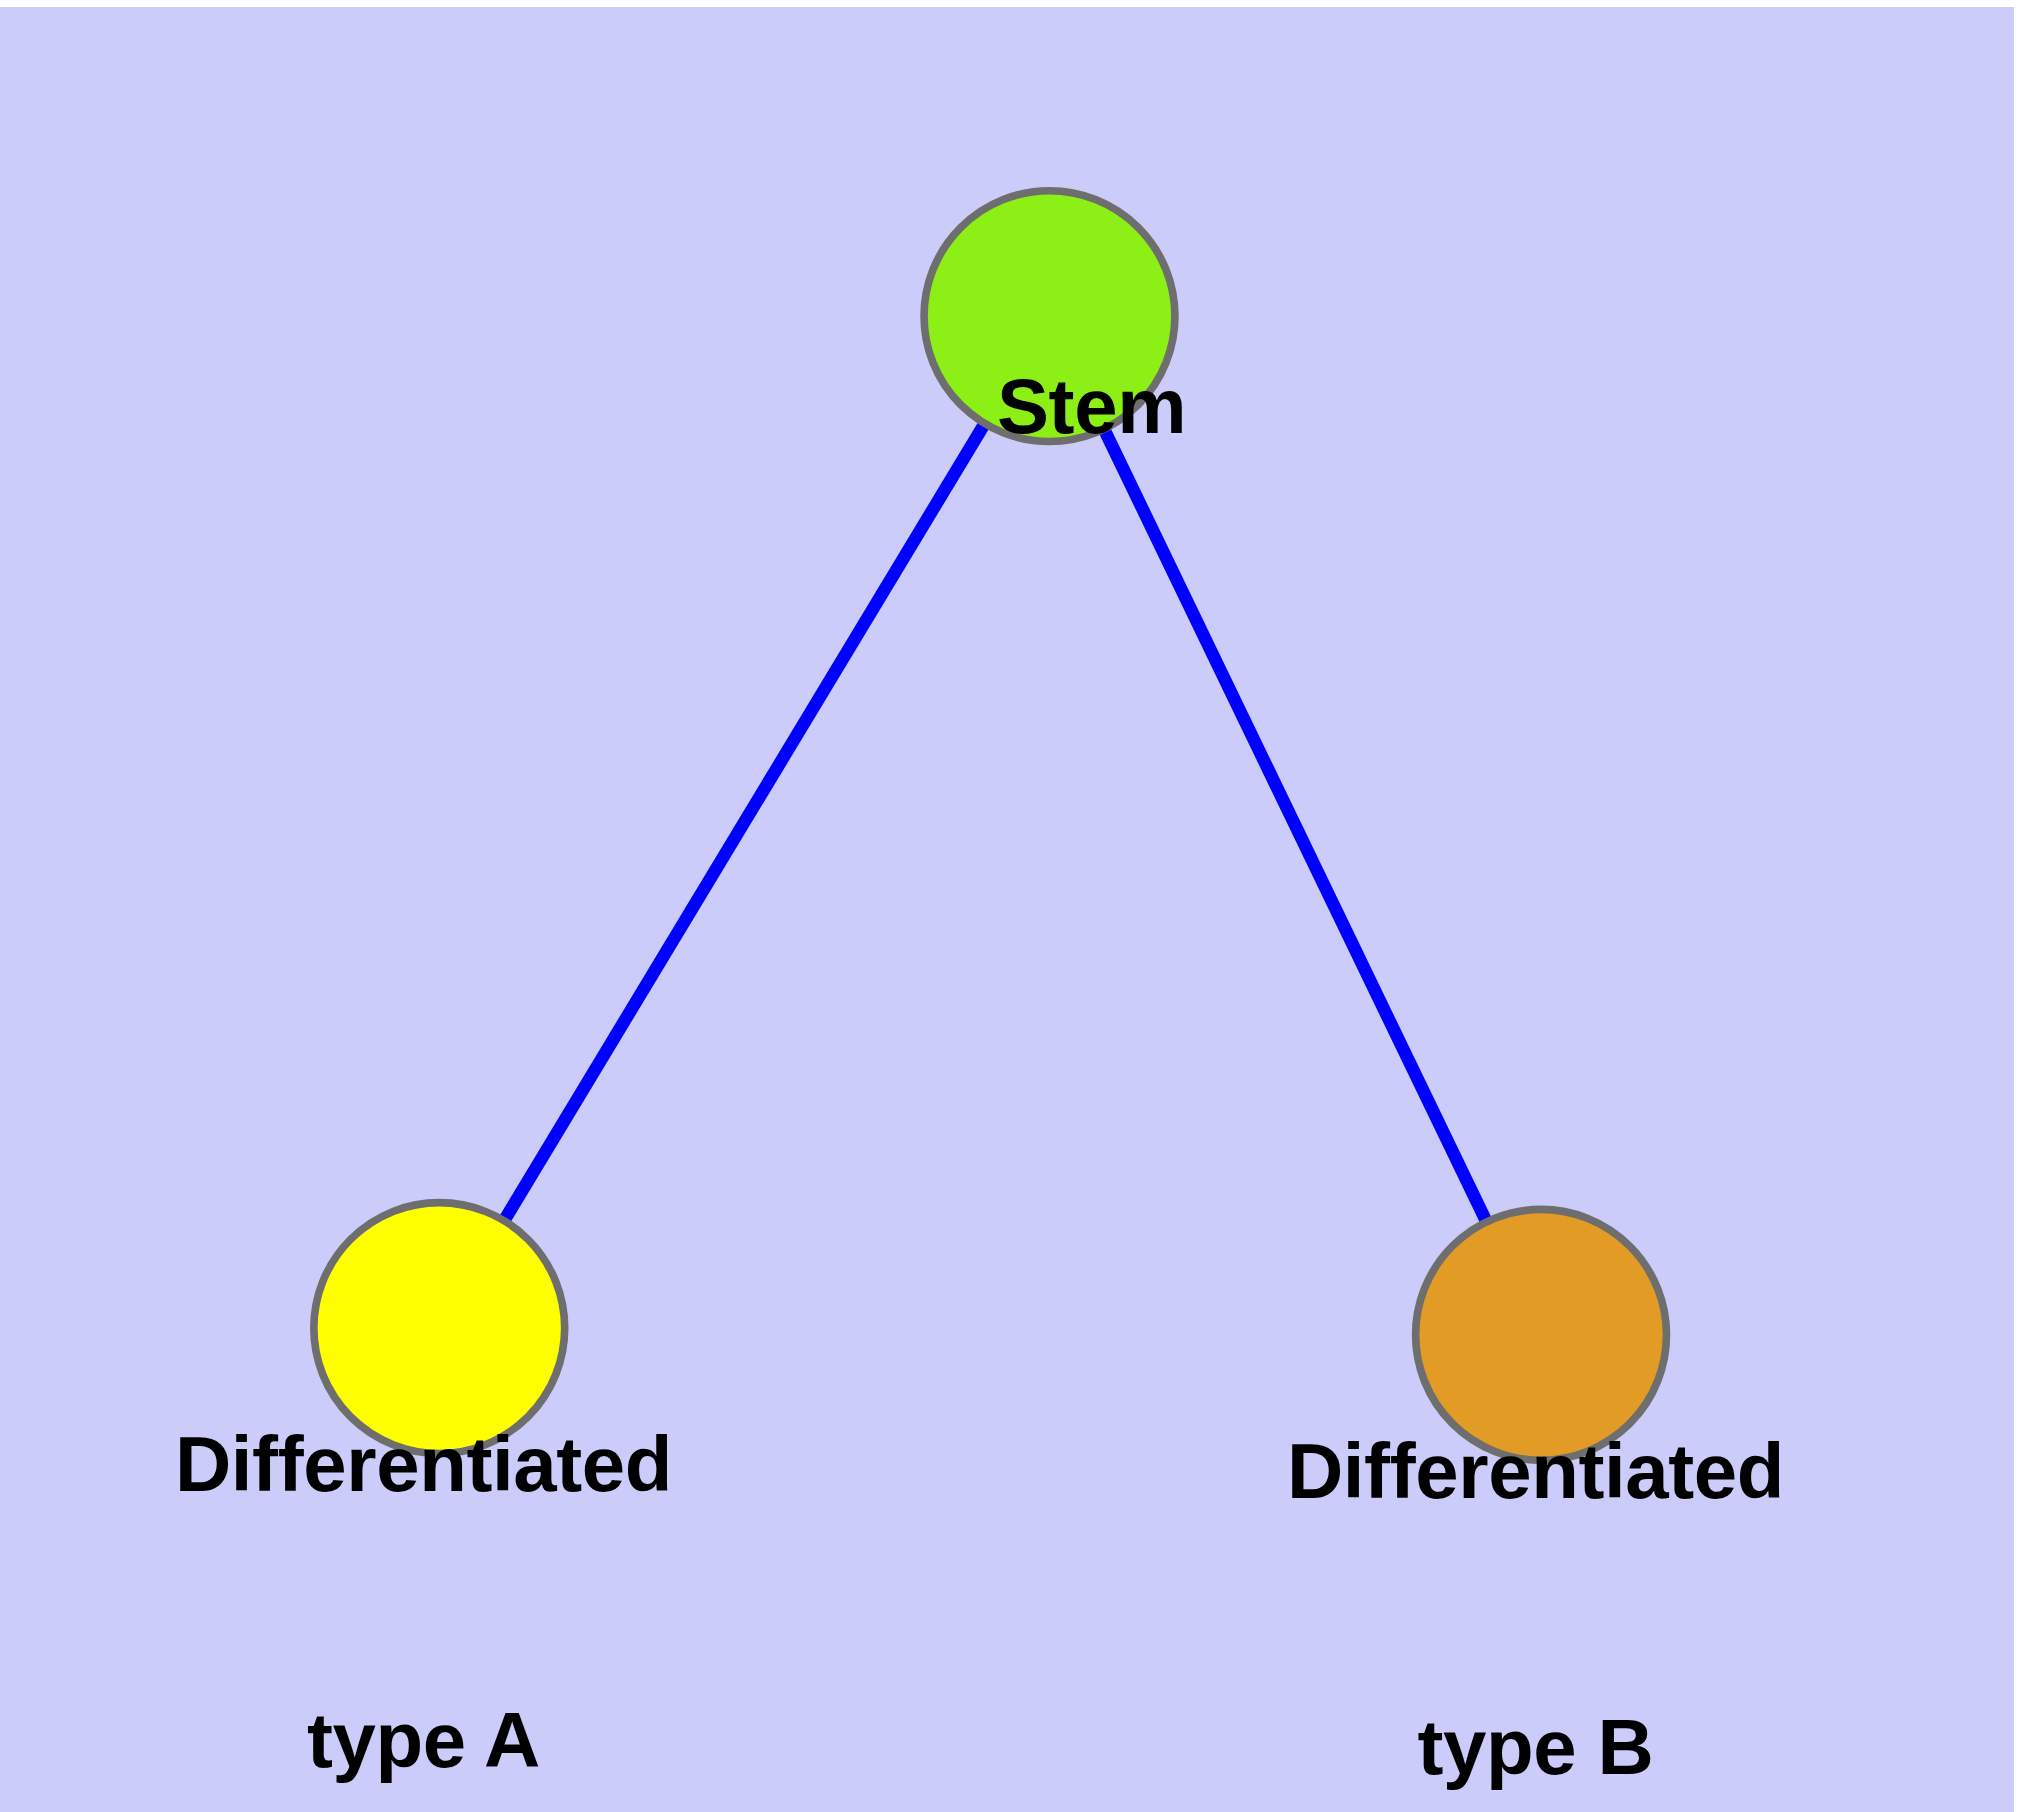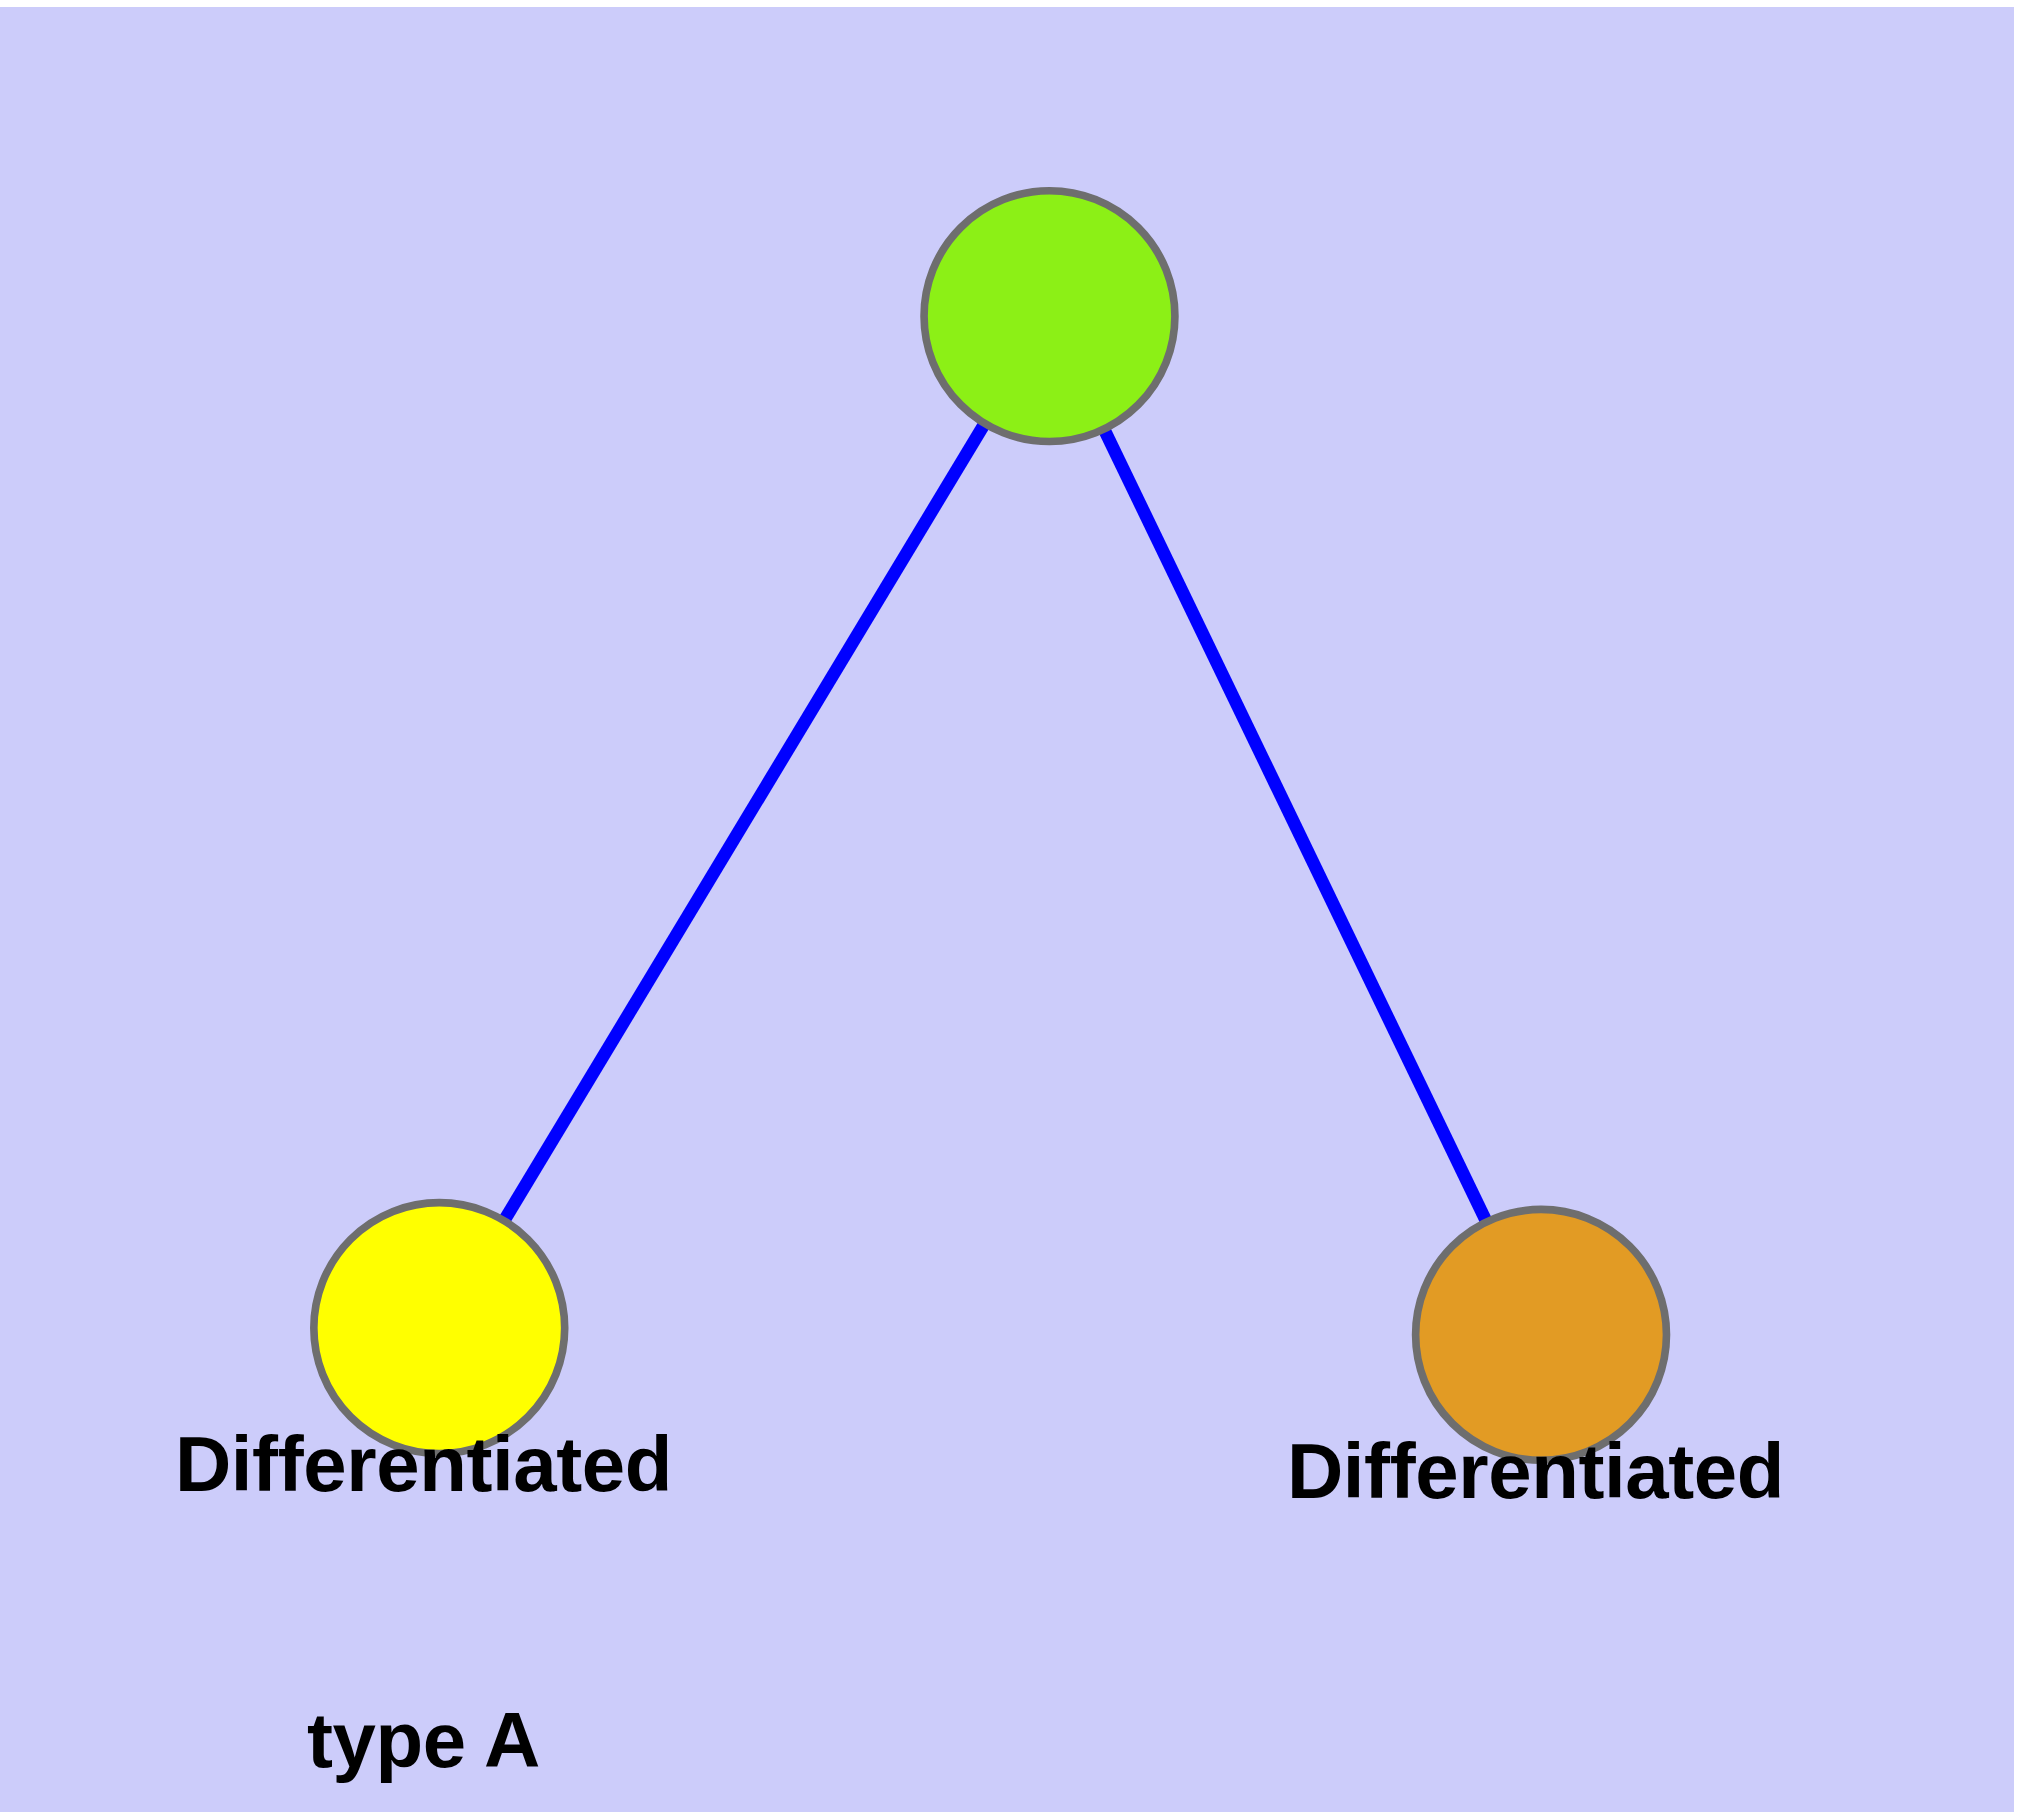--- a/index.html
+++ b/index.html
@@ -56,24 +56,28 @@
       <line x1="1238" y1="373" x2="1818" y2="1575" stroke="#0000ff" stroke-width="15" stroke-linecap="butt"></line>
     </g>
 
     <g>
       <circle cx="1238" cy="373" r="148" fill="#8cf016" stroke="#6e6e6e" stroke-width="9"></circle>
       <circle cx="518" cy="1567" r="148" fill="#ffff00" stroke="#6e6e6e" stroke-width="9"></circle>
       <circle cx="1818" cy="1575" r="148" fill="#e29b24" stroke="#6e6e6e" stroke-width="9"></circle>
     </g>
   </svg>
 
+  <div class="node-label" style="left:625px; top:268px; width:848px;">
+    <span>Stem</span>
+  </div>
 
   <div class="node-label" style="left:-47px; top:1234px; width:941px;">
     <div>Differentiated</div>
     <div>type A</div>
   </div>
 
   <div class="node-label" style="left:1065px; top:1241px; width:941px;">
     <div>Differentiated</div>
+    <div>type B</div>
   </div>
 
 </div>
 
 
 </body></html>

